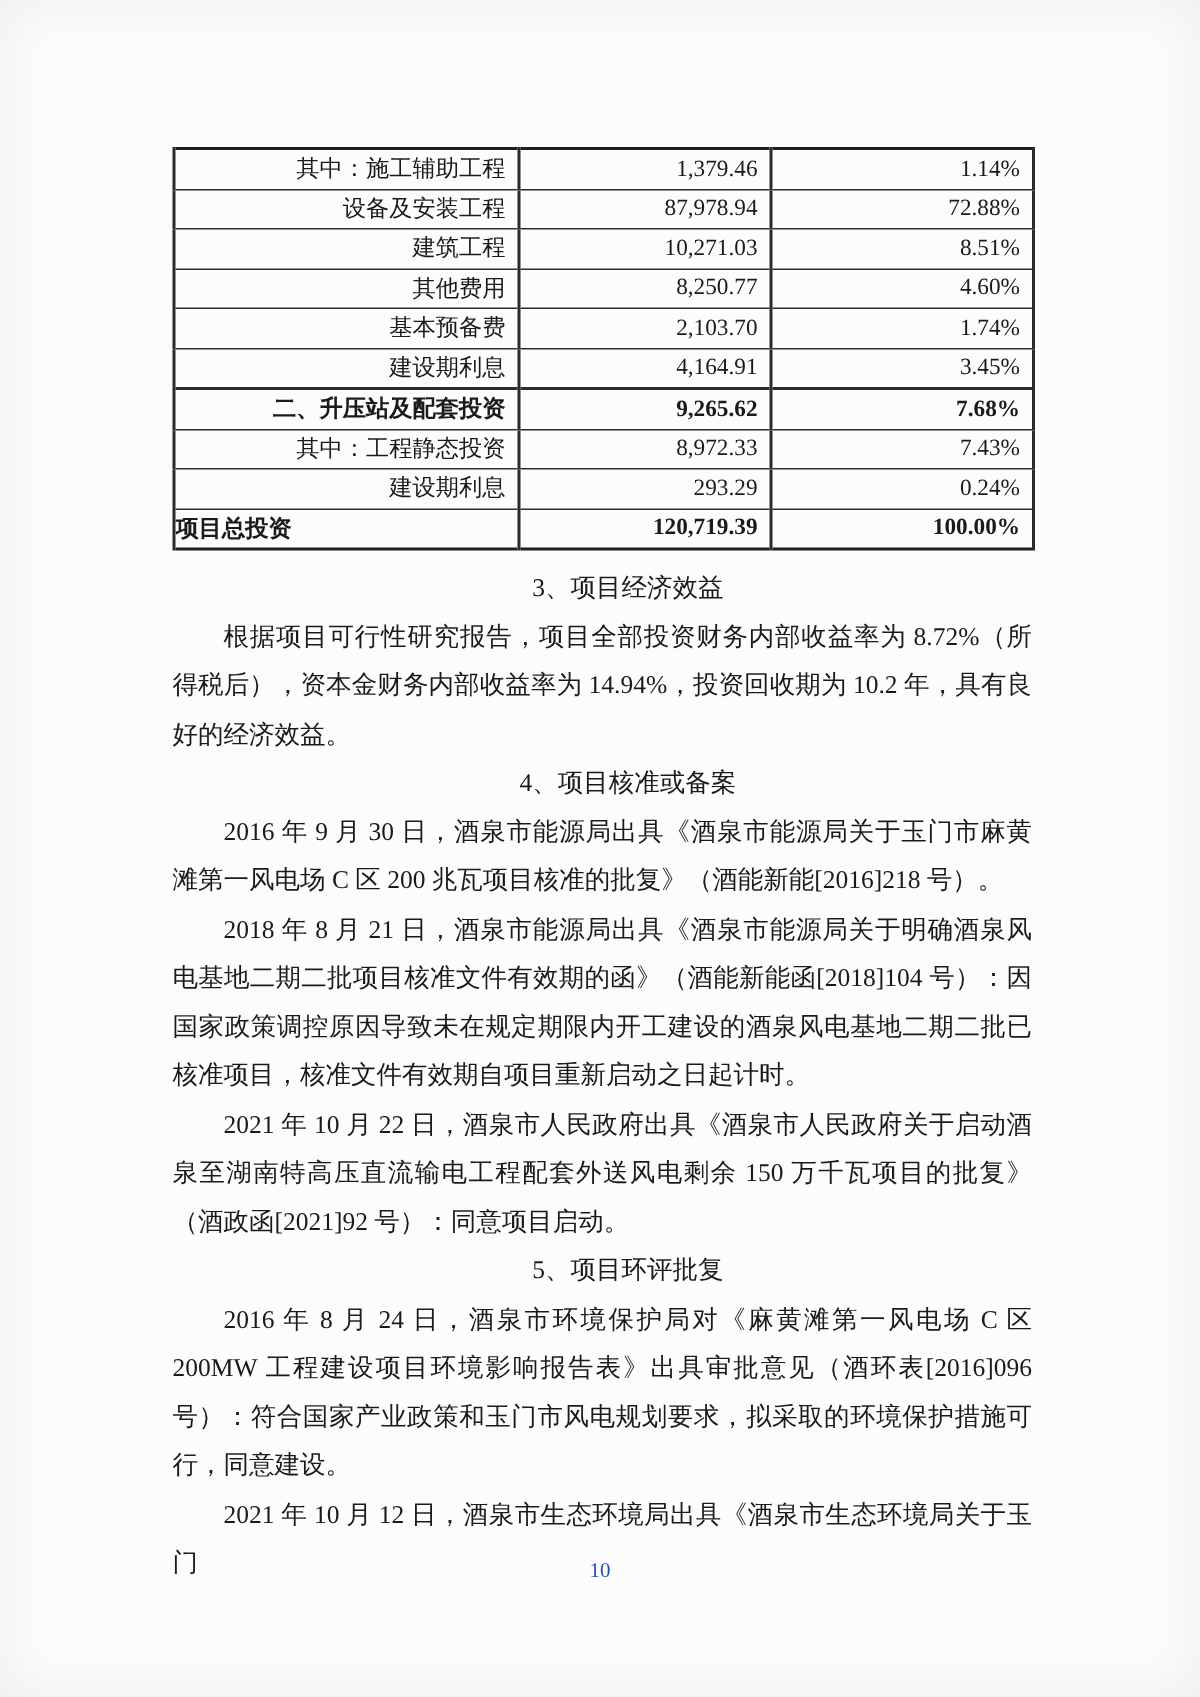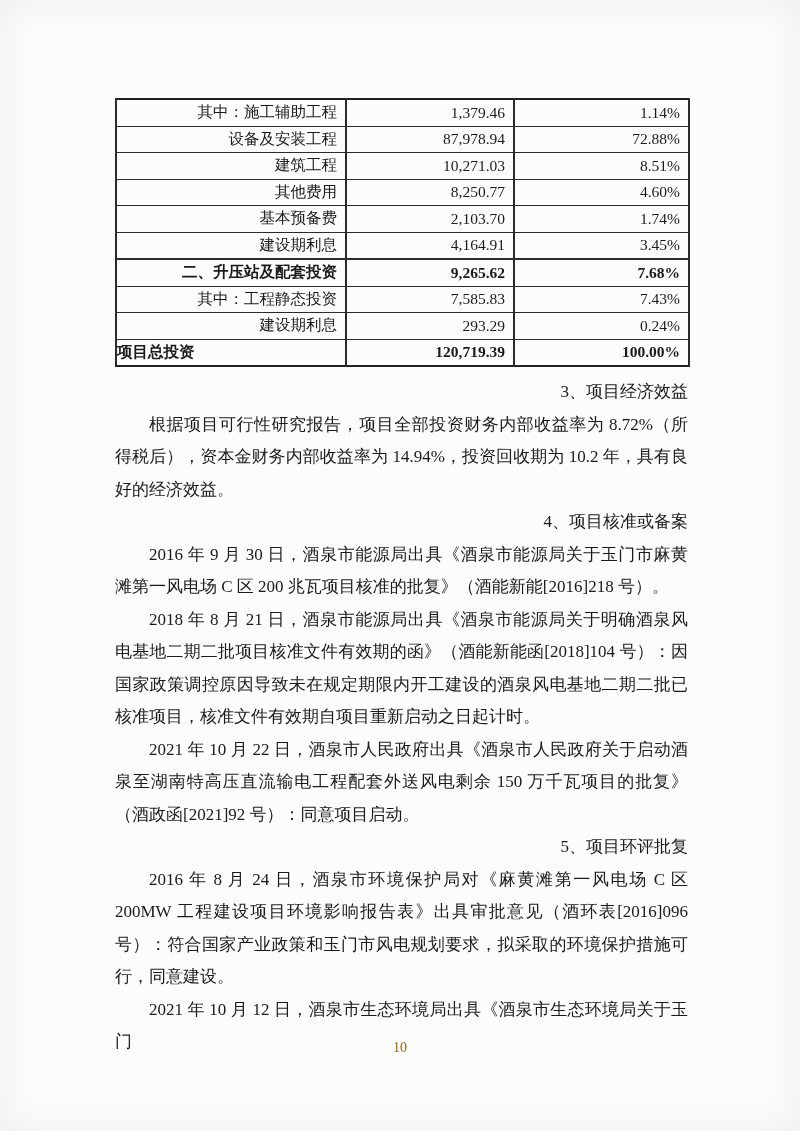--- a/index.html
+++ b/index.html
@@ -55,29 +55,29 @@
     width: 573px;
     font-size: 17px;
     line-height: 32.5px;
     text-align: justify;
     text-justify: inter-character;
   }
   .bodytext p {
     margin: 0;
     text-indent: 2em;
   }
-  .bodytext p.heading { text-align: right; }
+  .bodytext p.heading { text-align: center; }
   
   .page-number {
     position: absolute;
     top: 1040px; left: 0;
     width: 800px;
     text-align: center;
     font-size: 14px;
-    color: #a16207;
+    color: #1d4ed8;
   }
 </style>
 </head>
 <body>
 
 <div class="page">
   <div class="content">
 
     <table class="invest">
       <colgroup>
@@ -116,21 +116,21 @@
           <td class="num">4,164.91</td>
           <td class="pct">3.45%</td>
         </tr>
         <tr class="bold">
           <td class="lbl">二、升压站及配套投资</td>
           <td class="num">9,265.62</td>
           <td class="pct">7.68%</td>
         </tr>
         <tr>
           <td class="lbl">其中：工程静态投资</td>
-          <td class="num">7,585.83</td>
+          <td class="num">8,972.33</td>
           <td class="pct">7.43%</td>
         </tr>
         <tr>
           <td class="lbl ind">建设期利息</td>
           <td class="num">293.29</td>
           <td class="pct">0.24%</td>
         </tr>
         <tr class="total">
           <td class="lbl">项目总投资</td>
           <td class="num">120,719.39</td>

